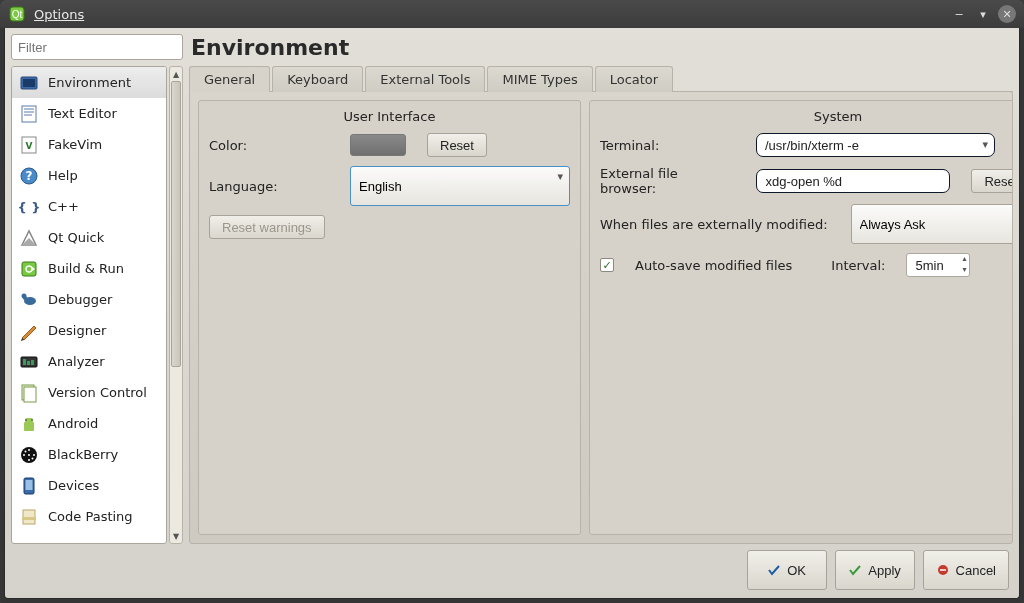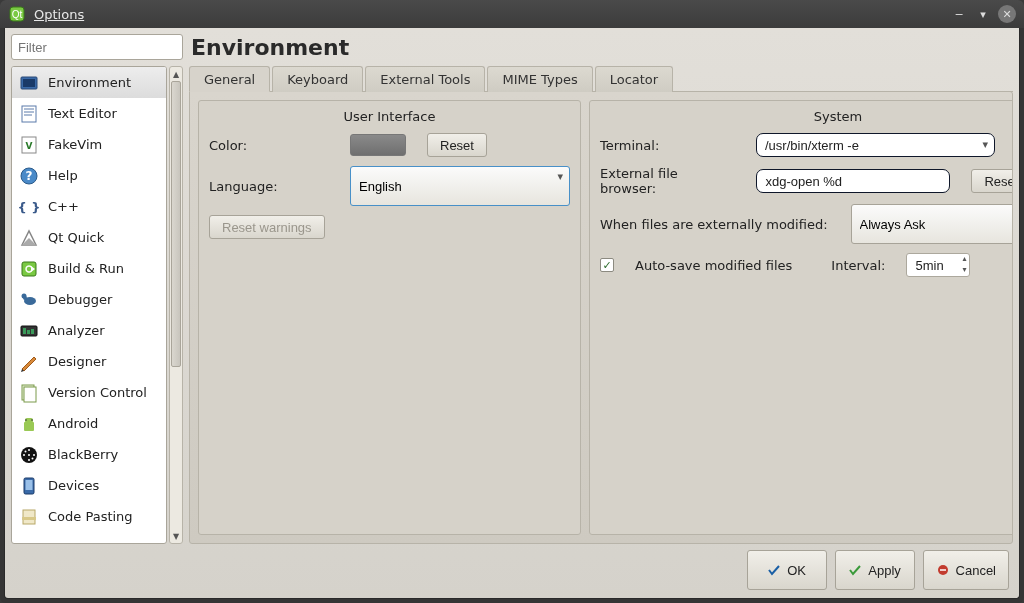--- a/index.html
+++ b/index.html
@@ -435,36 +435,36 @@
                   <ellipse cx="11" cy="11" rx="6" ry="4" fill="#3a6a9a"></ellipse>
                   <circle cx="5" cy="6" r="2.5" fill="#3a6a9a"></circle>
                   <circle cx="6" cy="8" r="2" fill="#3a6a9a"></circle>
                 </svg>
               </span>
               <span>Debugger</span>
             </div>
             <div class="sidebar-item">
               <span class="sidebar-icon">
                 <svg width="20" height="20">
+                  <polygon points="3,17 15,5 17,7 5,19" fill="#d88a3a" stroke="#a05a1a"></polygon>
+                  <polygon points="3,17 5,19 2,20" fill="#333"></polygon>
+                </svg>
+              </span>
+              <span>Designer</span>
+            </div>
+            <div class="sidebar-item">
+              <span class="sidebar-icon">
+                <svg width="20" height="20">
                   <rect x="2" y="5" width="16" height="10" rx="1" fill="#333" stroke="#111"></rect>
                   <rect x="4" y="7" width="3" height="6" fill="#3a9a5a"></rect>
                   <rect x="8" y="9" width="3" height="4" fill="#3a9a5a"></rect>
                   <rect x="12" y="8" width="3" height="5" fill="#3a9a5a"></rect>
                 </svg>
               </span>
               <span>Analyzer</span>
-            </div>
-            <div class="sidebar-item">
-              <span class="sidebar-icon">
-                <svg width="20" height="20">
-                  <polygon points="3,17 15,5 17,7 5,19" fill="#d88a3a" stroke="#a05a1a"></polygon>
-                  <polygon points="3,17 5,19 2,20" fill="#333"></polygon>
-                </svg>
-              </span>
-              <span>Designer</span>
             </div>
             <div class="sidebar-item">
               <span class="sidebar-icon">
                 <svg width="20" height="20">
                   <rect x="3" y="2" width="12" height="15" fill="#e8f0d8" stroke="#7a9a4a"></rect>
                   <rect x="5" y="4" width="12" height="15" fill="#fff" stroke="#7a9a4a"></rect>
                 </svg>
               </span>
               <span>Version Control</span>
             </div>

